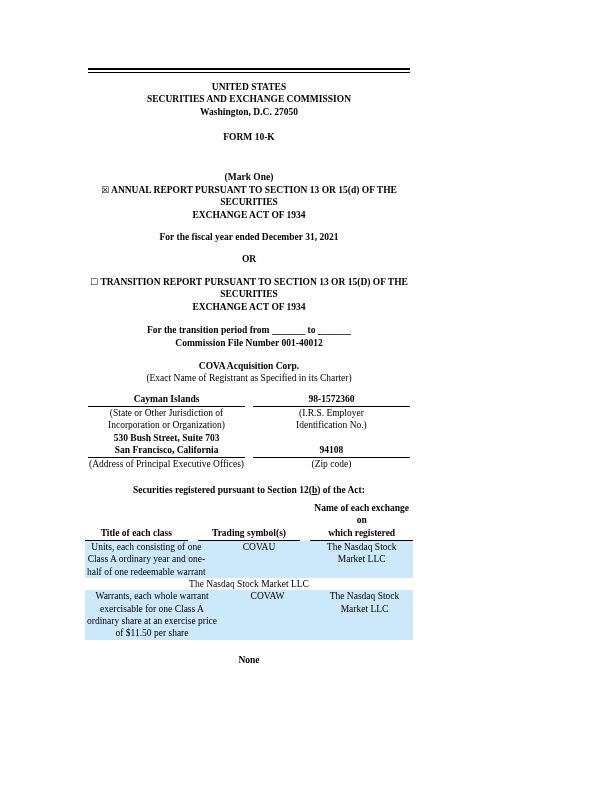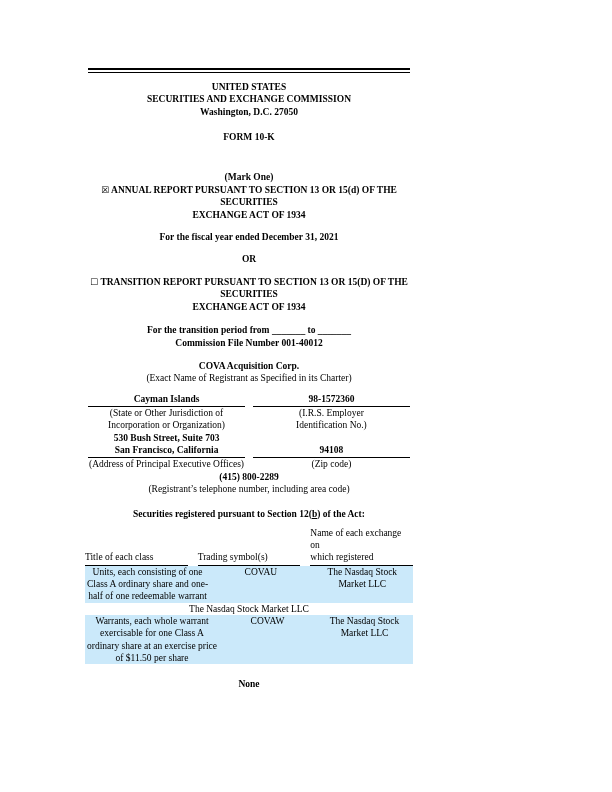--- a/index.html
+++ b/index.html
@@ -38,21 +38,21 @@
     width: 48.8%;
     display: flex; flex-direction: column; justify-content: flex-end;
     text-align: center;
   }
   .val-box { font-weight: bold; border-bottom: 1.6px solid #000; padding-bottom: 1px; }
   .caption { font-weight: normal; }
 
   .sec-table { margin: 6px -3px 0 -3px; }
   .thead { display: flex; align-items: flex-end; }
   .th {
-    flex: 1 1 0; font-weight: normal;
+    flex: 1 1 0; text-align: center; font-weight: bold;
     border-bottom: 1.6px solid #000; padding-bottom: 1px; margin: 0 5px;
   }
   .th:first-child { margin-left: 0; }
   .th:last-child  { margin-right: 0; }
   .trow { display: flex; }
   .td { flex: 1 1 0; text-align: center; padding: 0 2px; box-sizing: border-box; }
   .td div { white-space: nowrap; }
   .hl { background: var(--hl, #CBE9FA); }
 </style>
 </head>
@@ -114,41 +114,37 @@
         <div>San Francisco, California</div>
       </div>
       <div class="caption">(Address of Principal Executive Offices)</div>
     </div>
     <div class="col">
       <div class="val-box">94108</div>
       <div class="caption">(Zip code)</div>
     </div>
   </div>
 
-  <div class="mt12">
-    <div class="center bold">(415) 800-2289</div>
-    <div class="center">(Registrant’s telephone number, including area code)</div>
-  </div>
 
   <div class="center bold mt13"><span>Securities registered pursuant to Section 12(</span><span class="u">b</span><span>) of the Act:</span></div>
 
   <div class="sec-table">
     <div class="thead">
       <div class="th">Title of each class</div>
       <div class="th">Trading symbol(s)</div>
       <div class="th">
         <div>Name of each exchange on</div>
         <div>which registered</div>
       </div>
     </div>
 
     <div class="trow hl">
       <div class="td">
         <div>Units, each consisting of one</div>
-        <div>Class A ordinary share and one-</div>
+        <div>Class A ordinary year and one-</div>
         <div>half of one redeemable warrant</div>
       </div>
       <div class="td">COVAU</div>
       <div class="td">The Nasdaq Stock Market LLC</div>
     </div>
 
     <div class="trow">
       <div class="td">The Nasdaq Stock Market LLC</div>
     </div>
 

